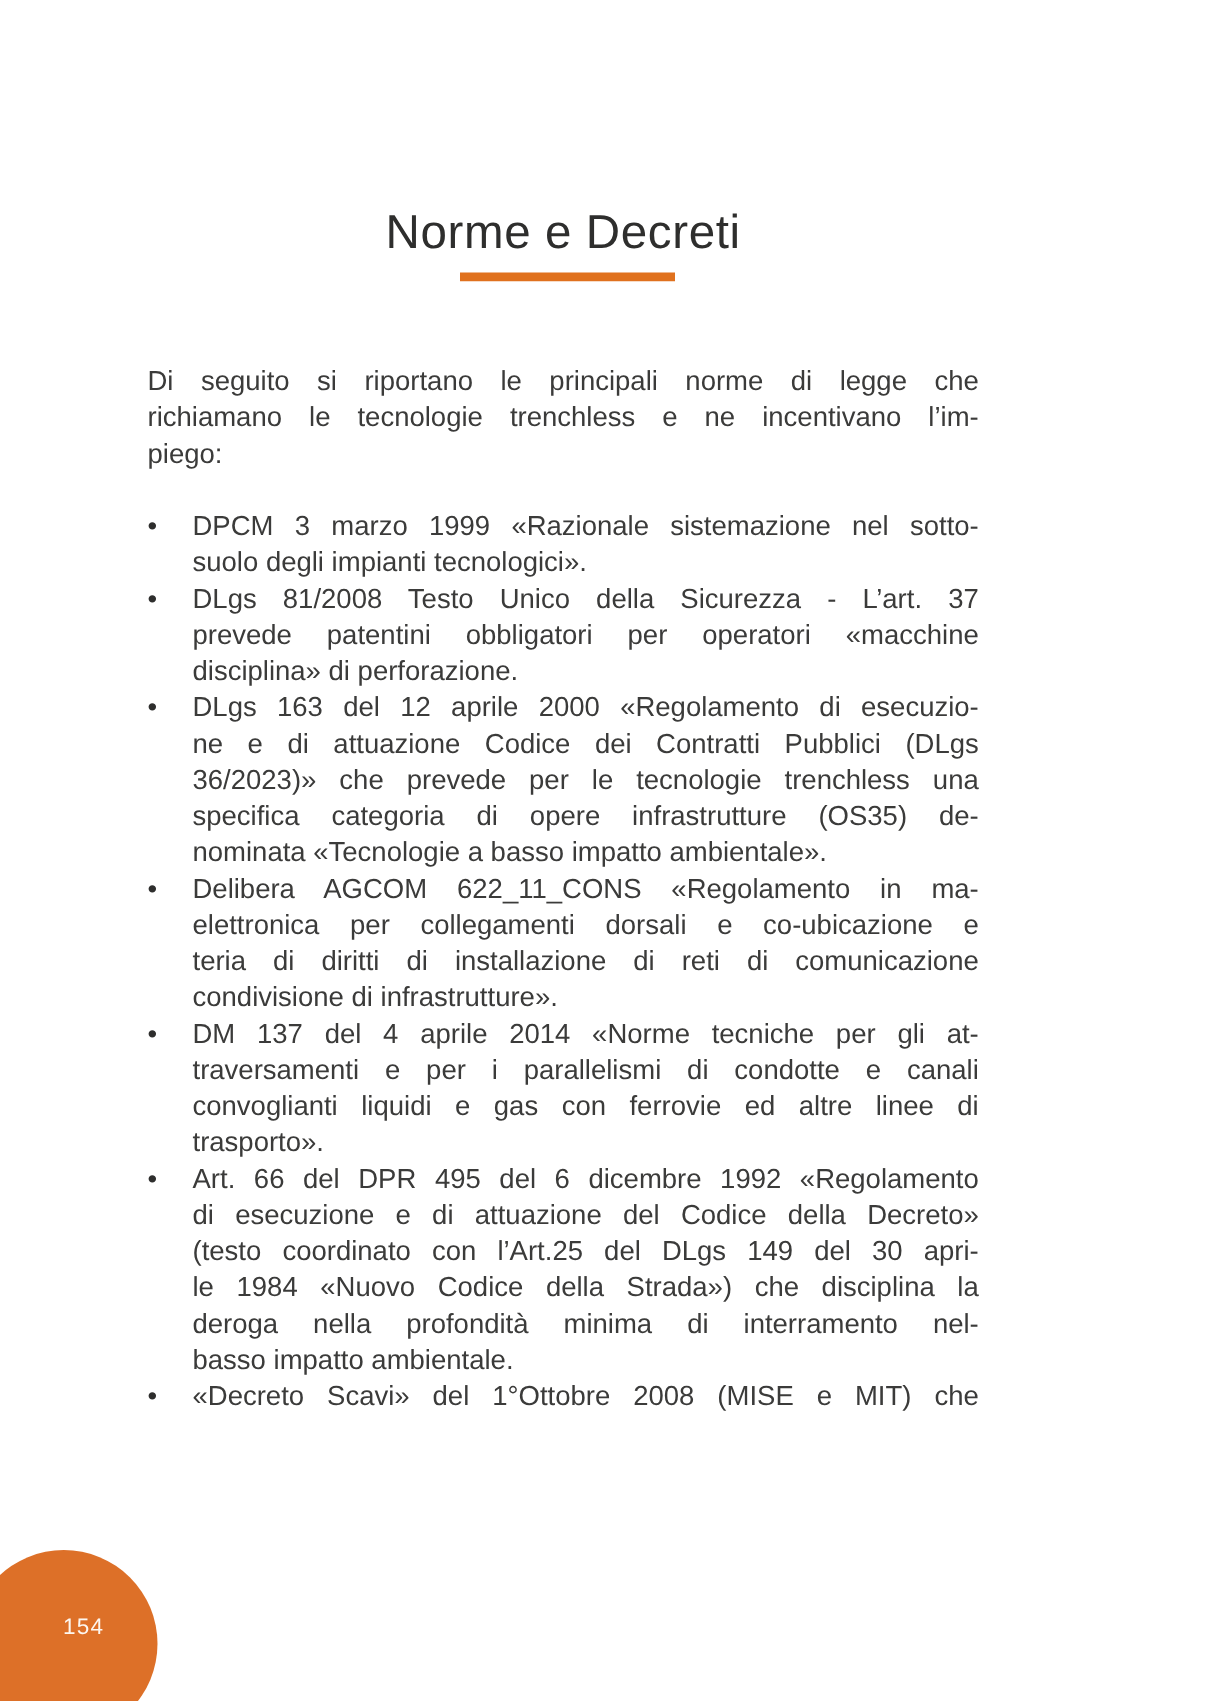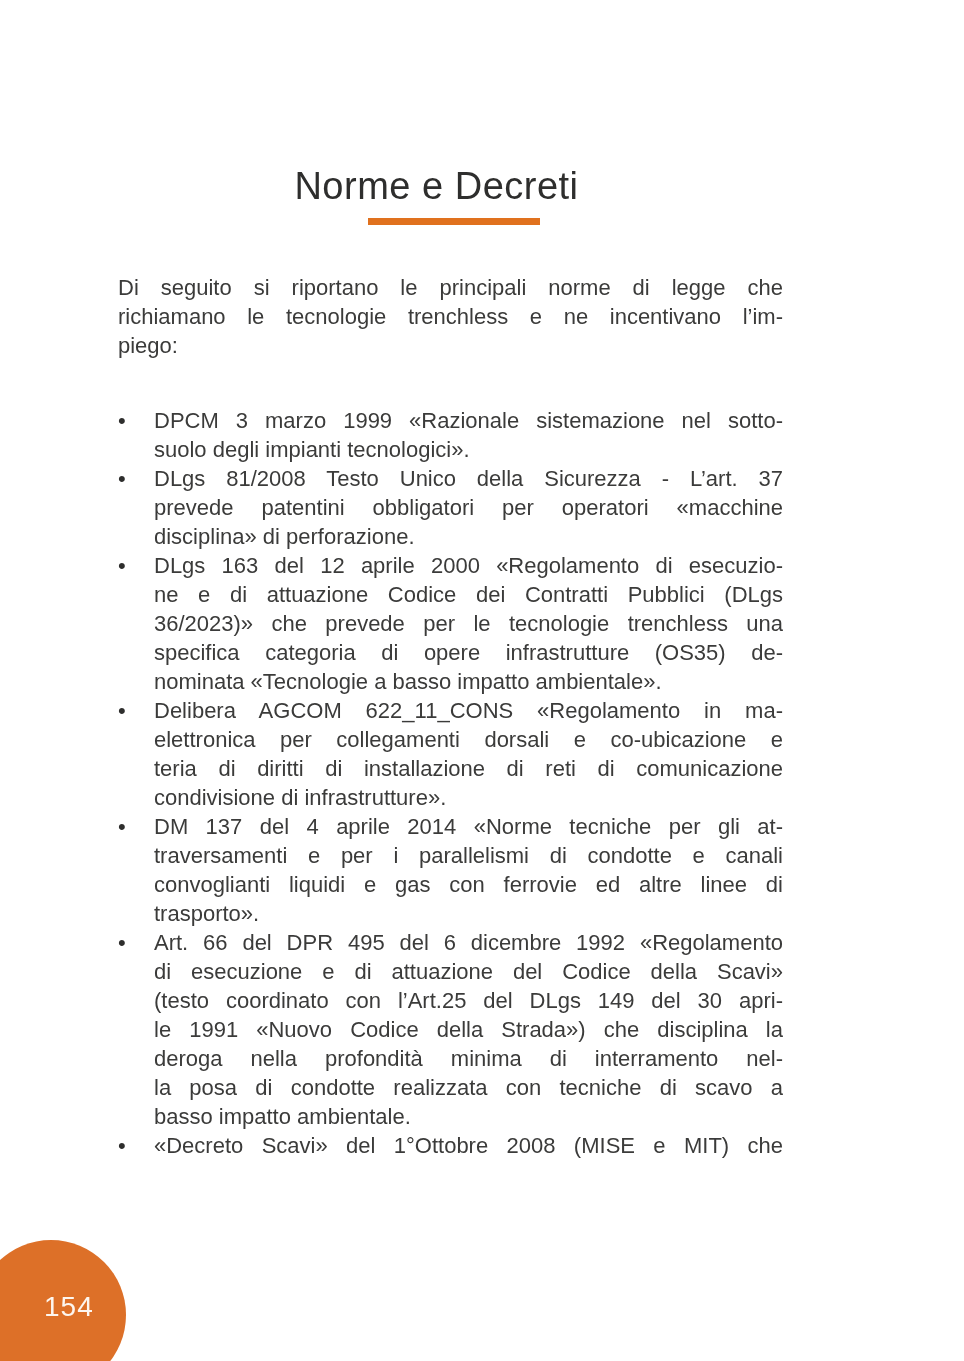--- a/index.html
+++ b/index.html
@@ -8,40 +8,40 @@
     width: 964px;
     height: 1361px;
     background: #ffffff;
     overflow: hidden;
     font-family: "Liberation Sans", sans-serif;
     color: #3b3b3a;
   }
   .page-title {
     position: absolute;
     top: 165px;
-    left: 104px;
+    left: 118px;
     width: 665px;
     margin: 0;
     font-size: 38px;
     font-weight: 400;
     letter-spacing: 0.5px;
     color: #2e2e2d;
     text-align: center;
   }
   .title-underline {
     position: absolute;
     top: 218px;
     left: 368px;
     width: 172px;
     height: 7px;
     background: #e0711e;
   }
   .intro {
     position: absolute;
-    top: 273px;
+    top: 290px;
     left: 118px;
     width: 665px;
     font-size: 22px;
     line-height: 29px;
   }
   .bullet-list {
     position: absolute;
     top: 406px;
     left: 118px;
     width: 665px;
@@ -71,21 +71,21 @@
     height: 150px;
     border-radius: 50%;
     background: #dd7028;
   }
   .page-number {
     position: absolute;
     left: 44px;
     top: 1291px;
     width: 46px;
     text-align: center;
-    font-size: 28px;
+    font-size: 18px;
     color: #fdf6ef;
     letter-spacing: 1px;
   }
 </style>
 </head>
 <body>
 
 <div class="page">
 
   <h1 class="page-title">Norme e Decreti</h1>
@@ -139,25 +139,24 @@
           <div class="tline jl">DM 137 del 4 aprile 2014 «Norme tecniche per gli at-</div>
           <div class="tline jl">traversamenti e per i parallelismi di condotte e canali</div>
           <div class="tline jl">convoglianti liquidi e gas con ferrovie ed altre linee di</div>
           <div class="tline">trasporto».</div>
         </div>
       </div>
       <div class="bullet-item">
         <span class="bullet-marker">•</span>
         <div class="bullet-body">
           <div class="tline jl">Art. 66 del DPR 495 del 6 dicembre 1992 «Regolamento</div>
-          <div class="tline jl">di esecuzione e di attuazione del Codice della Scavi»</div>
+          <div class="tline jl">di esecuzione e di attuazione del Codice della Decreto»</div>
           <div class="tline jl">(testo coordinato con l’Art.25 del DLgs 149 del 30 apri-</div>
-          <div class="tline jl">le 1991 «Nuovo Codice della Strada») che disciplina la</div>
+          <div class="tline jl">le 1984 «Nuovo Codice della Strada») che disciplina la</div>
           <div class="tline jl">deroga nella profondità minima di interramento nel-</div>
-          <div class="tline jl">la posa di condotte realizzata con tecniche di scavo a</div>
           <div class="tline">basso impatto ambientale.</div>
         </div>
       </div>
       <div class="bullet-item">
         <span class="bullet-marker">•</span>
         <div class="bullet-body">
           <div class="tline jl">«Decreto Scavi» del 1°Ottobre 2008 (MISE e MIT) che</div>
         </div>
       </div>
     </div>

